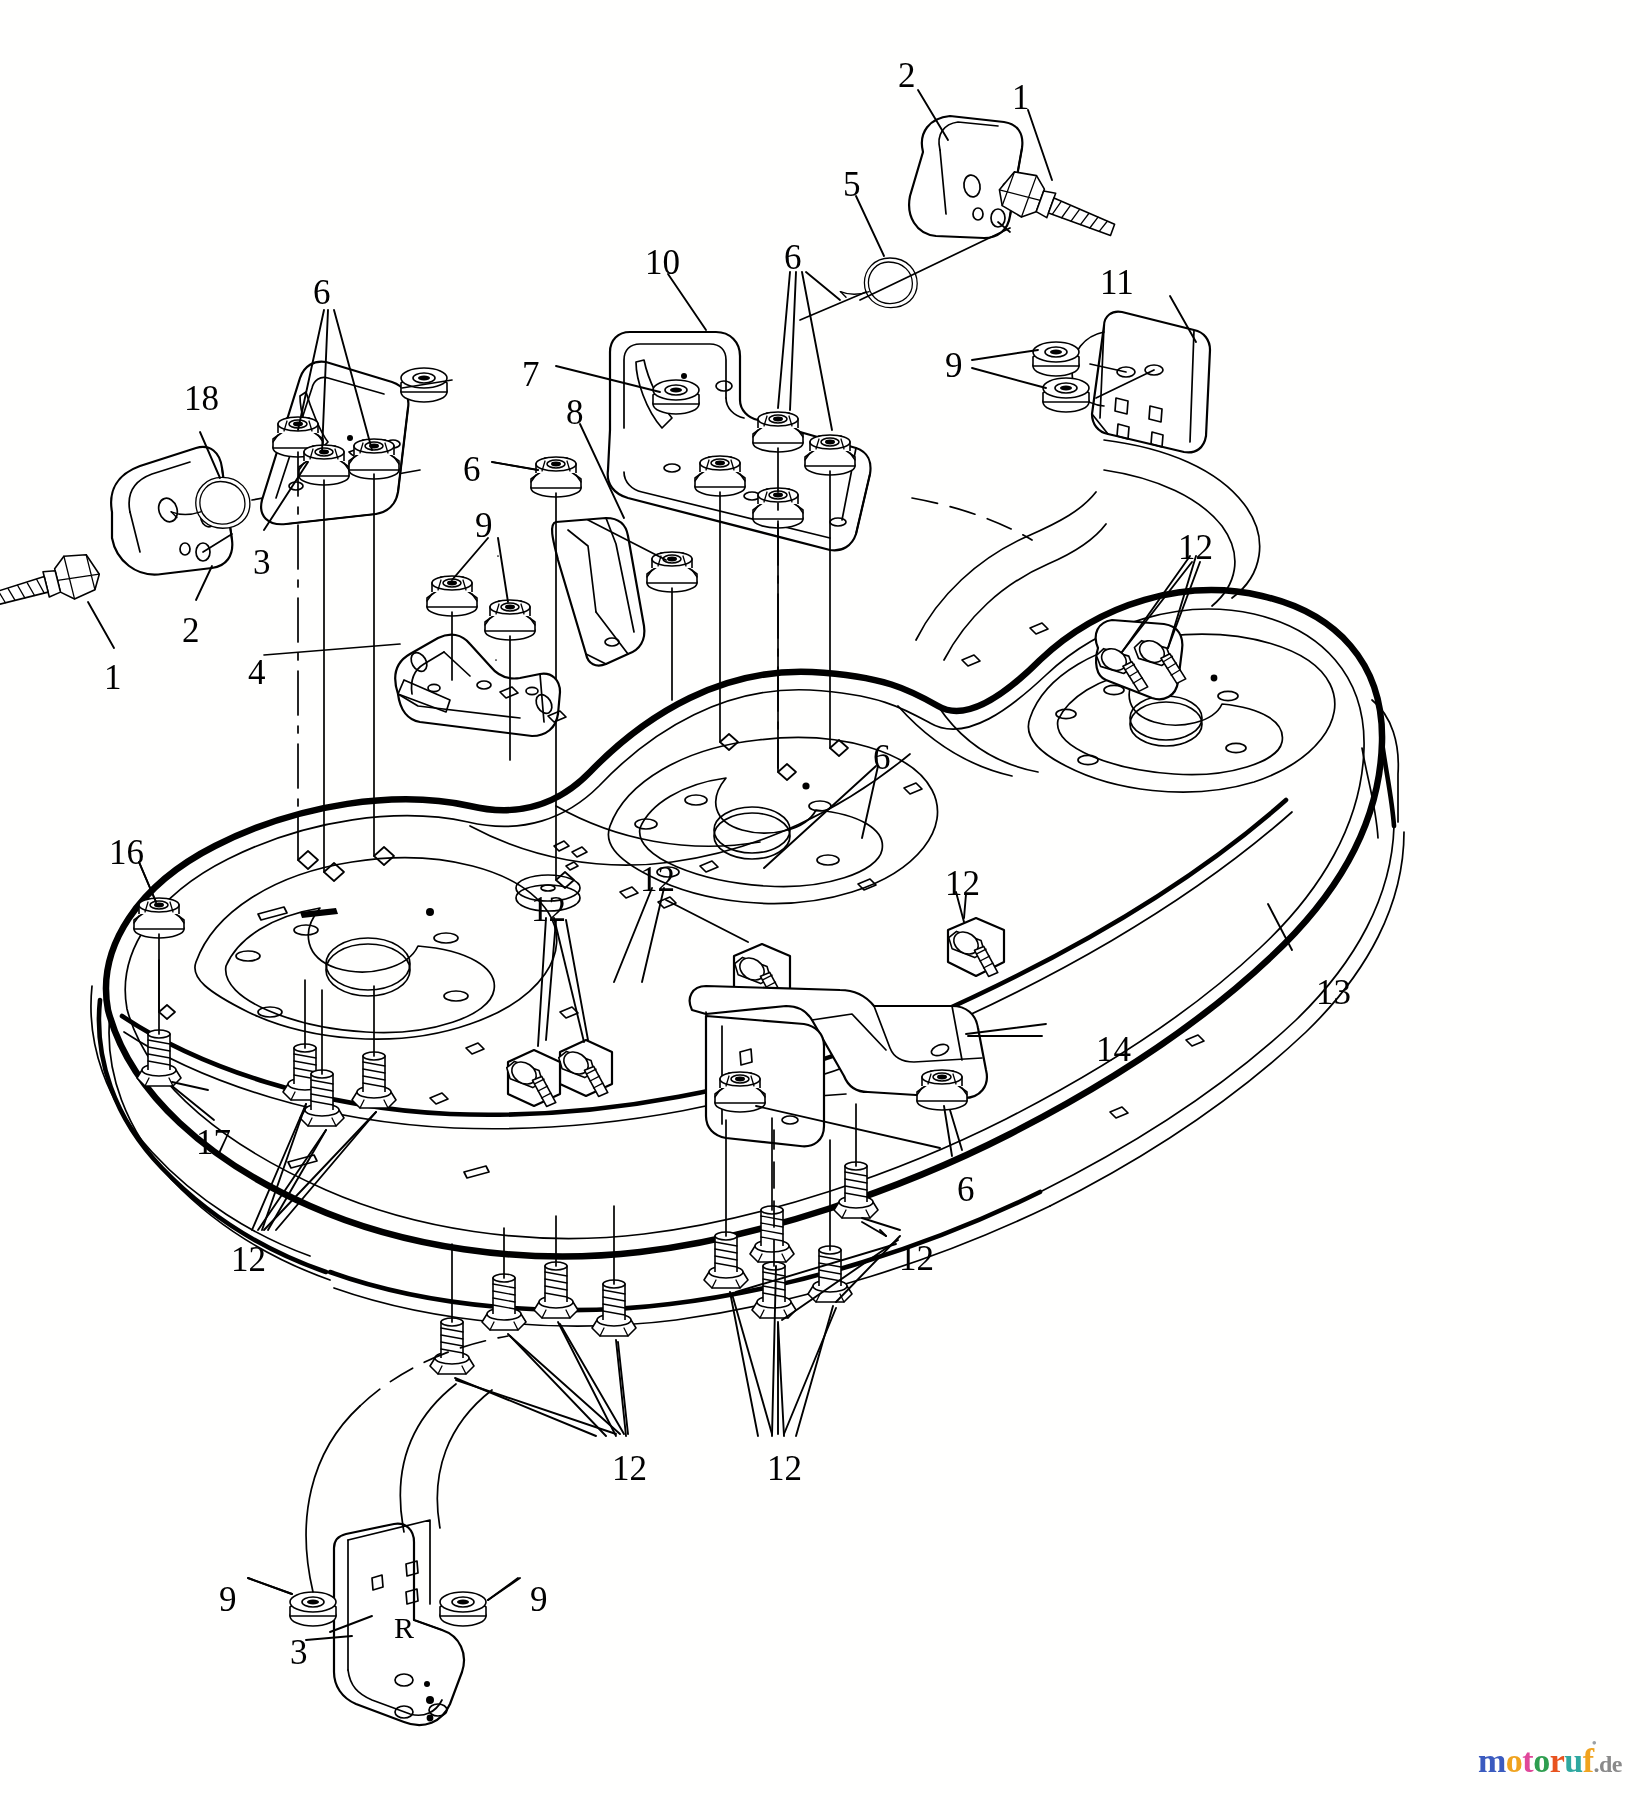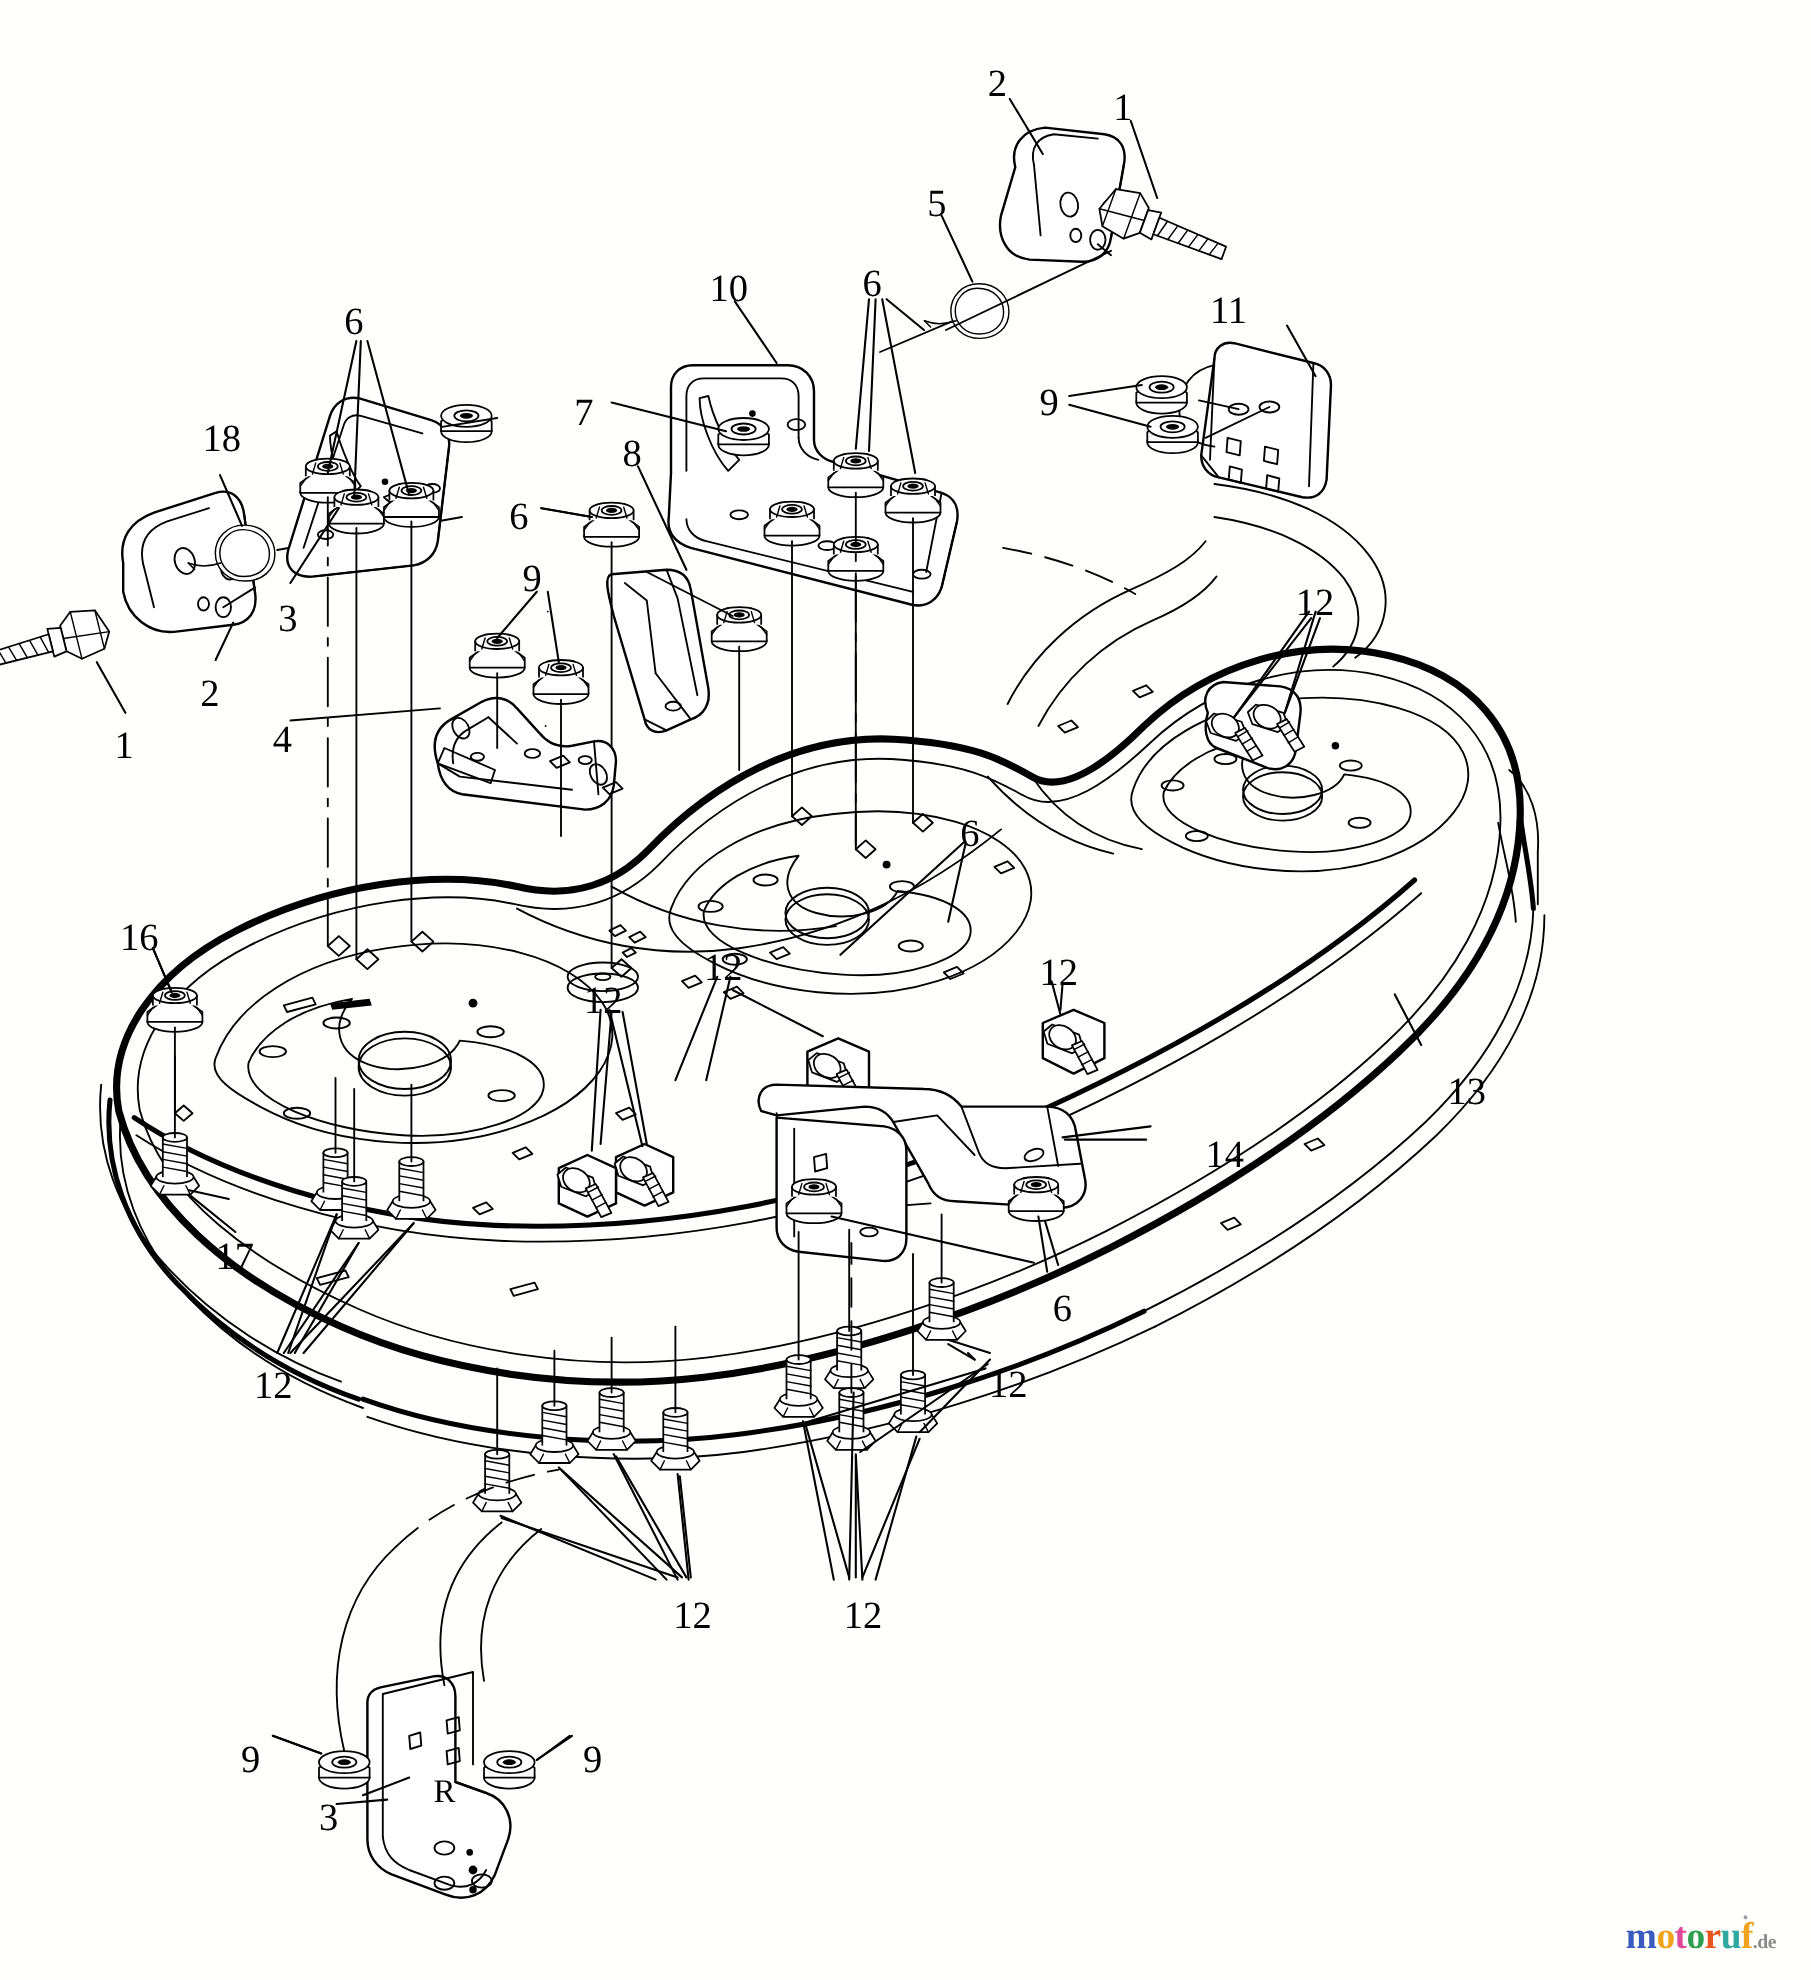--- a/index.html
+++ b/index.html
@@ -4,21 +4,21 @@
 <style>
   html,body{margin:0;padding:0;background:#ffffff;}
   body{font-family:"Liberation Serif", serif;}
   #page{position:relative;width:1646px;height:1800px;background:#fffffe;overflow:hidden;}
   #art{position:absolute;left:0;top:0;width:1646px;height:1800px;}
   .lbl{position:absolute;font-family:"Liberation Serif", serif;font-size:35px;color:#000;
        line-height:1;letter-spacing:0px;user-select:none;}
   .wm{position:absolute;left:1478px;top:1742px;font-family:"Liberation Serif", serif;
       font-size:34px;font-weight:bold;letter-spacing:-0.5px;white-space:nowrap;}
   .wm span{display:inline-block;}
-  .wm .sm{font-size:18px;color:#8a8a8a;font-weight:bold;}
+  .wm .sm{font-size:24px;color:#8a8a8a;font-weight:bold;}
   .wm .dot{position:absolute;right:26px;top:-7px;font-size:13px;color:#9aa0a6;}
 </style>
 </head>
 <body>
 
 <div id="page">
 
   <svg id="art" viewBox="0 0 1646 1800" xmlns="http://www.w3.org/2000/svg">
     <defs>
       <style>

